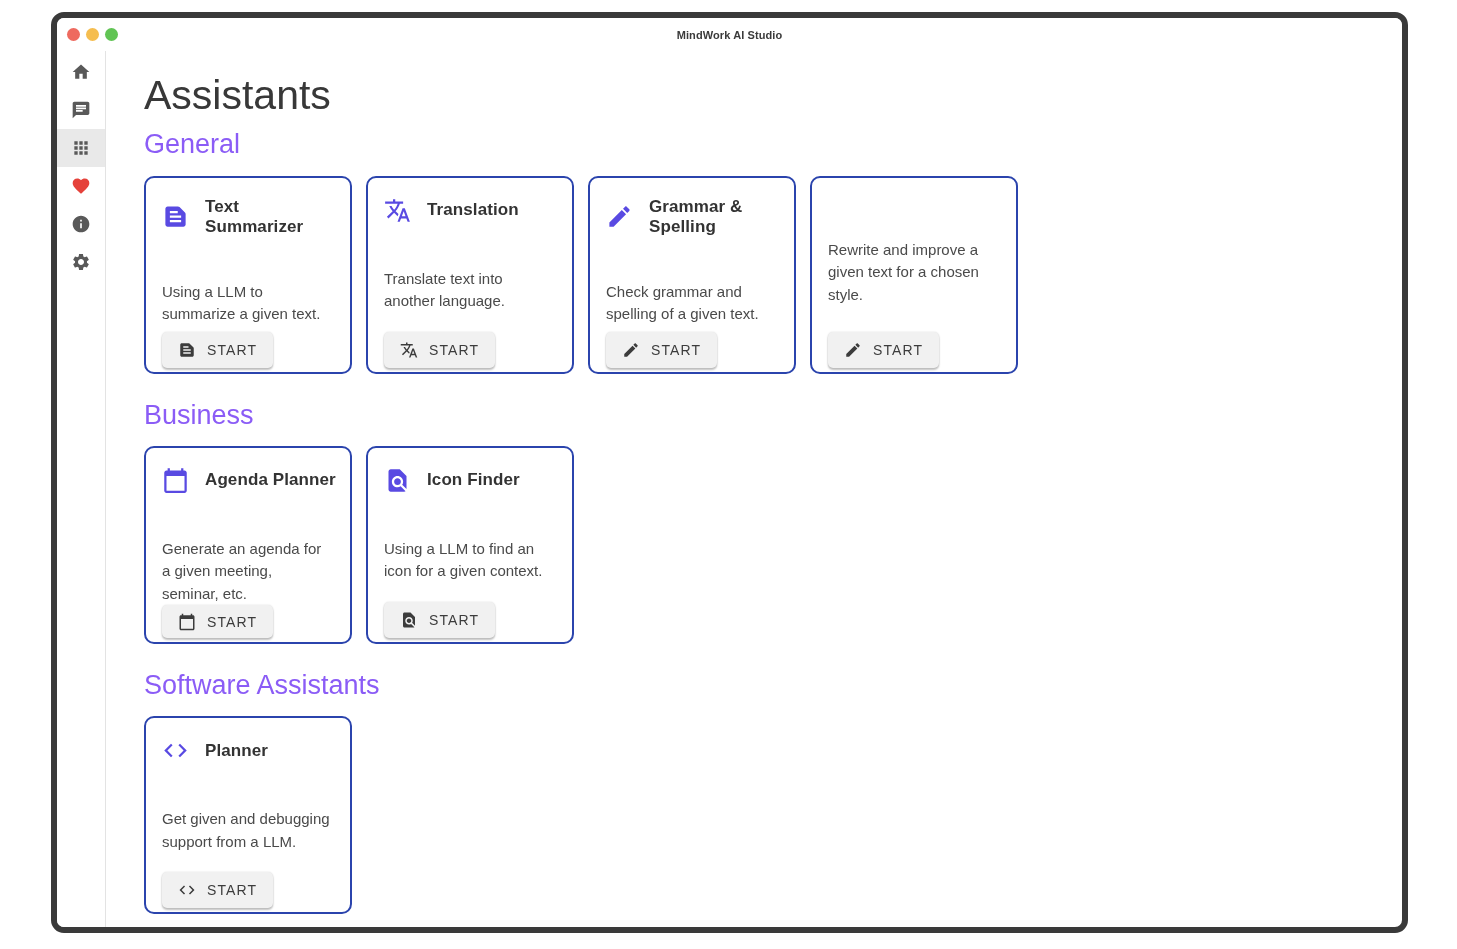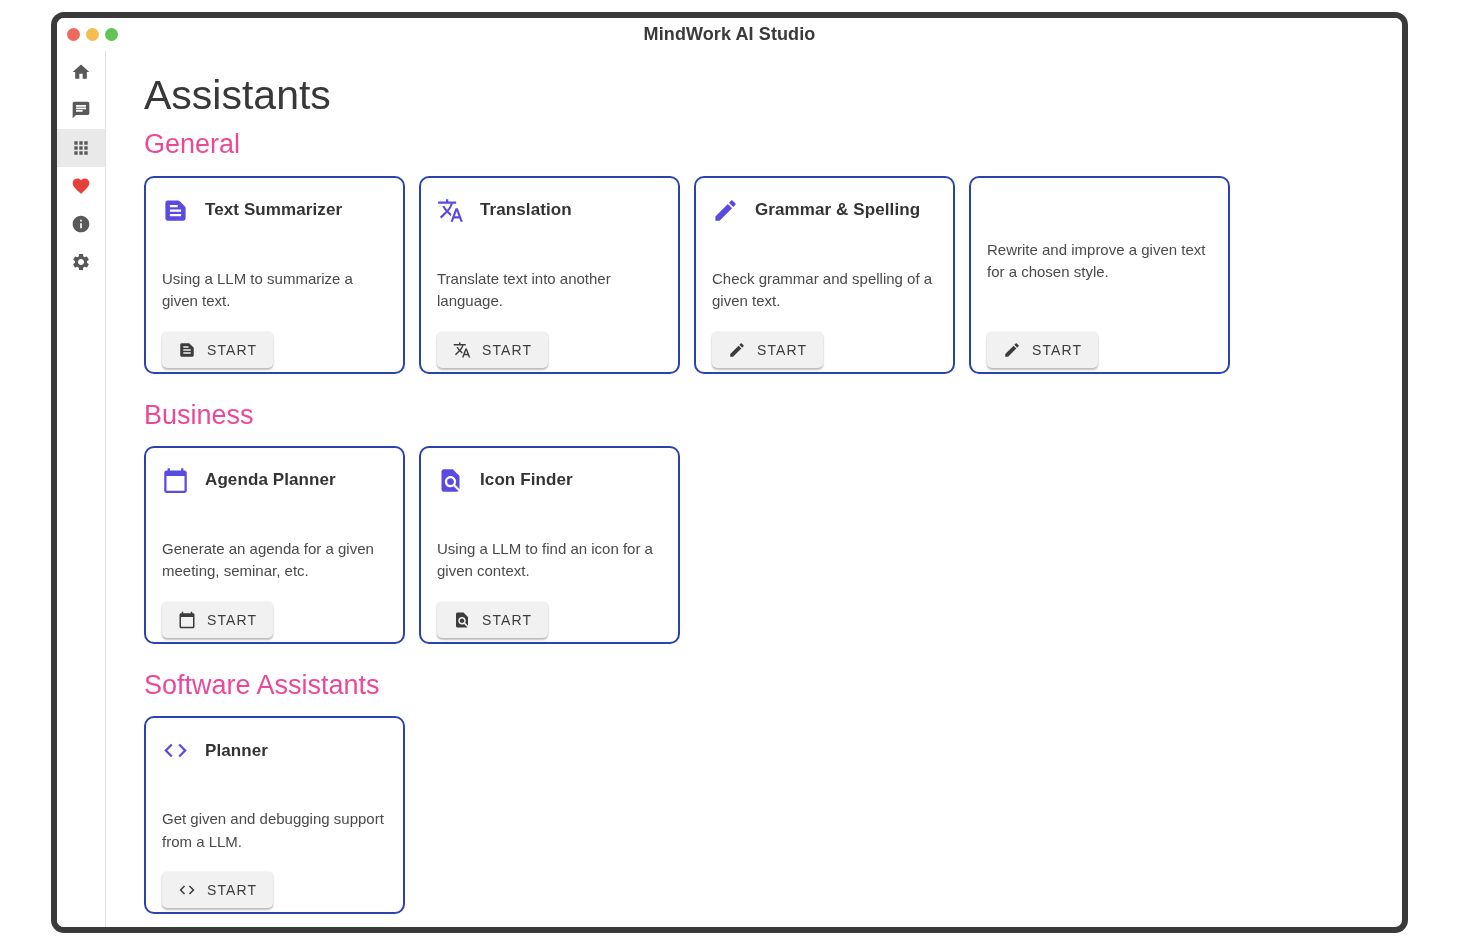--- a/index.html
+++ b/index.html
@@ -12,41 +12,41 @@
     position:absolute; left:51px; top:12px; width:1357px; height:921px;
     box-sizing:border-box; border:6px solid #3a3a3a; border-radius:13px;
     background:#ffffff; overflow:hidden; display:flex; flex-direction:column;
   }
   
   .titlebar { flex:0 0 33px; position:relative; display:flex; align-items:center; background:#fff; }
   .traffic { display:flex; gap:6px; padding-left:10px; z-index:2; }
   .light { width:13px; height:13px; border-radius:50%; }
   .window-title {
     position:absolute; left:0; right:0; text-align:center;
-    font-size:18px; font-weight:bold; color:#3a3a3a; letter-spacing:.1px;
+    font-size:11px; font-weight:bold; color:#3a3a3a; letter-spacing:.1px;
   }
   
   .main { flex:1; display:flex; min-height:0; }
   .sidebar {
     flex:0 0 48px; width:48px; border-right:1px solid #e3e3e3;
     display:flex; flex-direction:column; padding-top:2px; background:#fff;
   }
   .side-item { height:38px; display:flex; align-items:center; justify-content:center; cursor:pointer; }
   .side-item.selected { background:#e9e9e9; }
   .side-item svg { width:20px; height:20px; fill:#595959; }
   .side-item svg.tinted { fill:var(--heart-red, #e5413a); }
   .content { flex:1; padding:0 0 0 38px; overflow:hidden; }
   .page-title {
     font-size:41px; font-weight:400; color:#383838; margin:21px 0 0 0; line-height:1.15;
   }
-  .section-label { font-size:27px; font-weight:400; color:#ec4899; margin:25px 0 15px 0; line-height:1.2; }
+  .section-label { font-size:27px; font-weight:400; color:#8b5cf6; margin:25px 0 15px 0; line-height:1.2; }
   .section:first-of-type .section-label { margin-top:9px; }
   .cards { display:flex; gap:14px; }
   .card {
-    width:261px; height:198px; box-sizing:border-box; background:#fff;
+    width:208px; height:198px; box-sizing:border-box; background:#fff;
     border:2px solid var(--card-border, #2b44ad); border-radius:10px;
     padding:17px 14px 0 16px; display:flex; flex-direction:column;
   }
   .card-header { display:flex; align-items:center; gap:16px; margin-top:2px; }
   .card-header svg { width:27px; height:27px; flex:0 0 27px; fill:var(--primary, #594AE2); }
   .card-title { font-size:17px; font-weight:600; color:#333333; letter-spacing:.1px; }
   .card-desc {
     margin-top:44px; font-size:15px; color:#4a4a4a; line-height:22.5px; padding-right:4px;
   }
   .start-btn {

